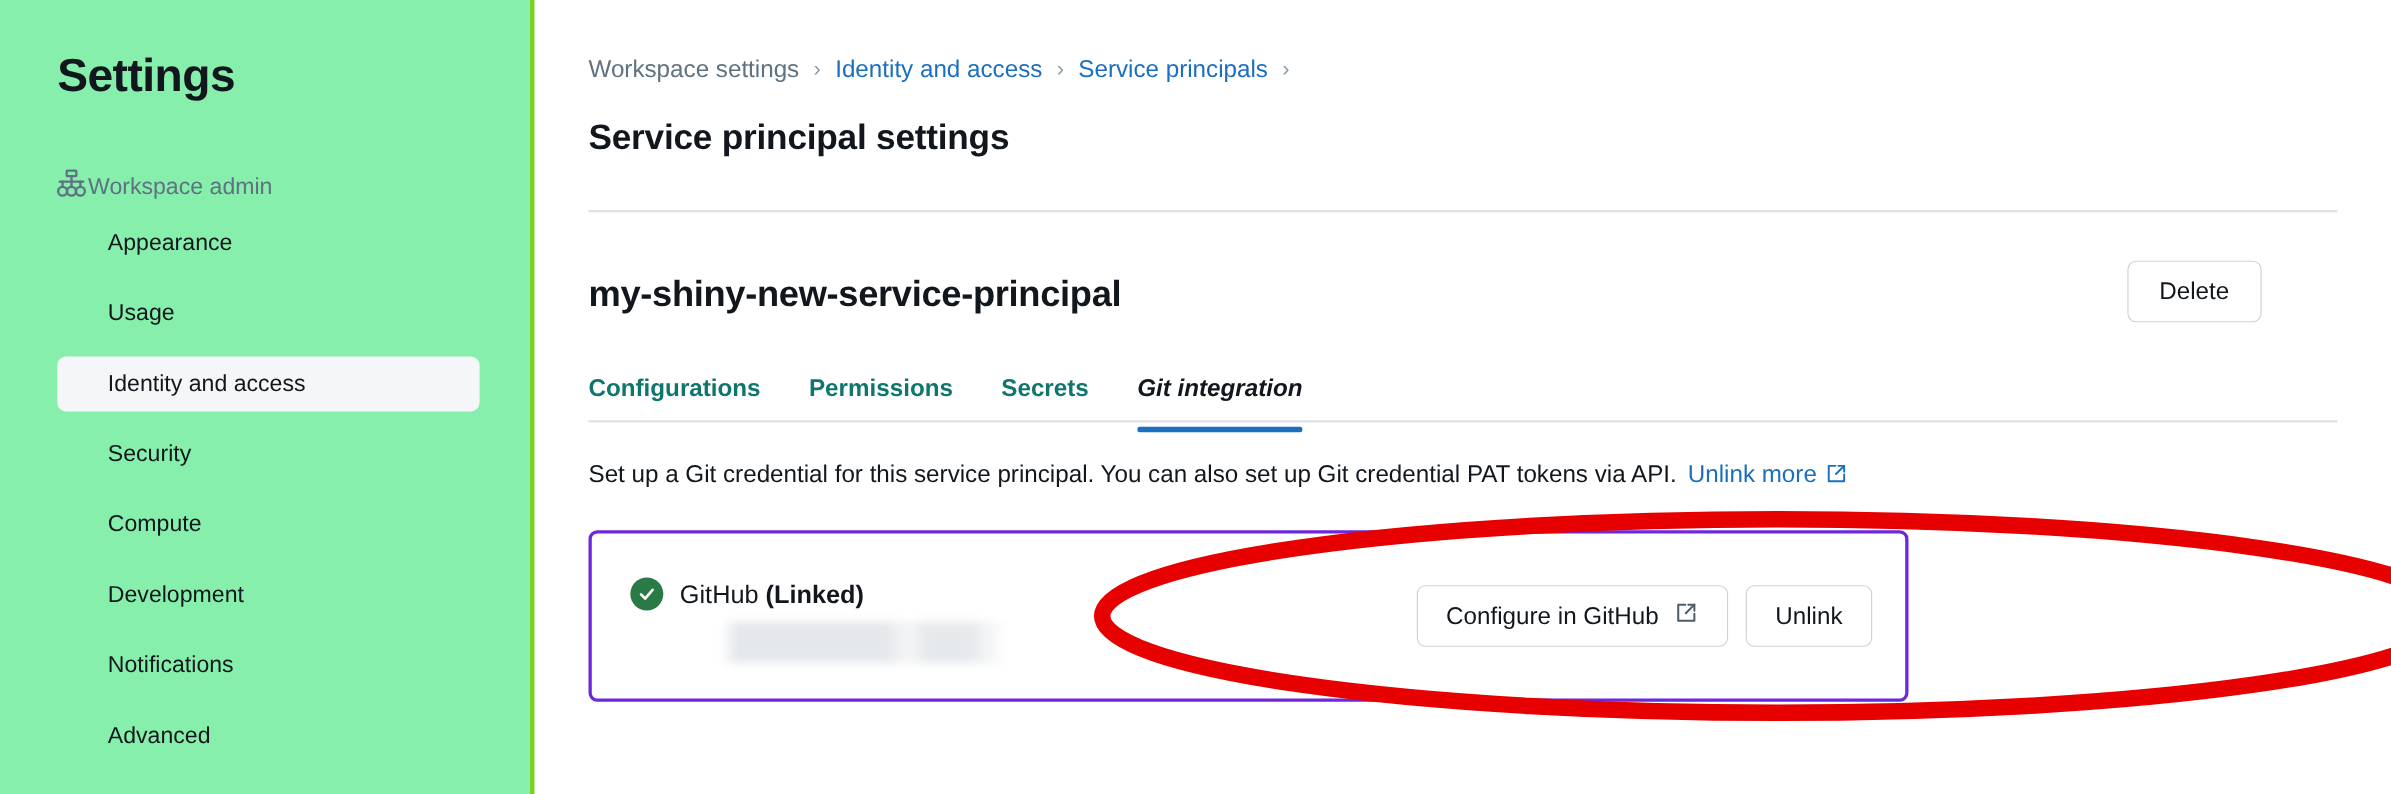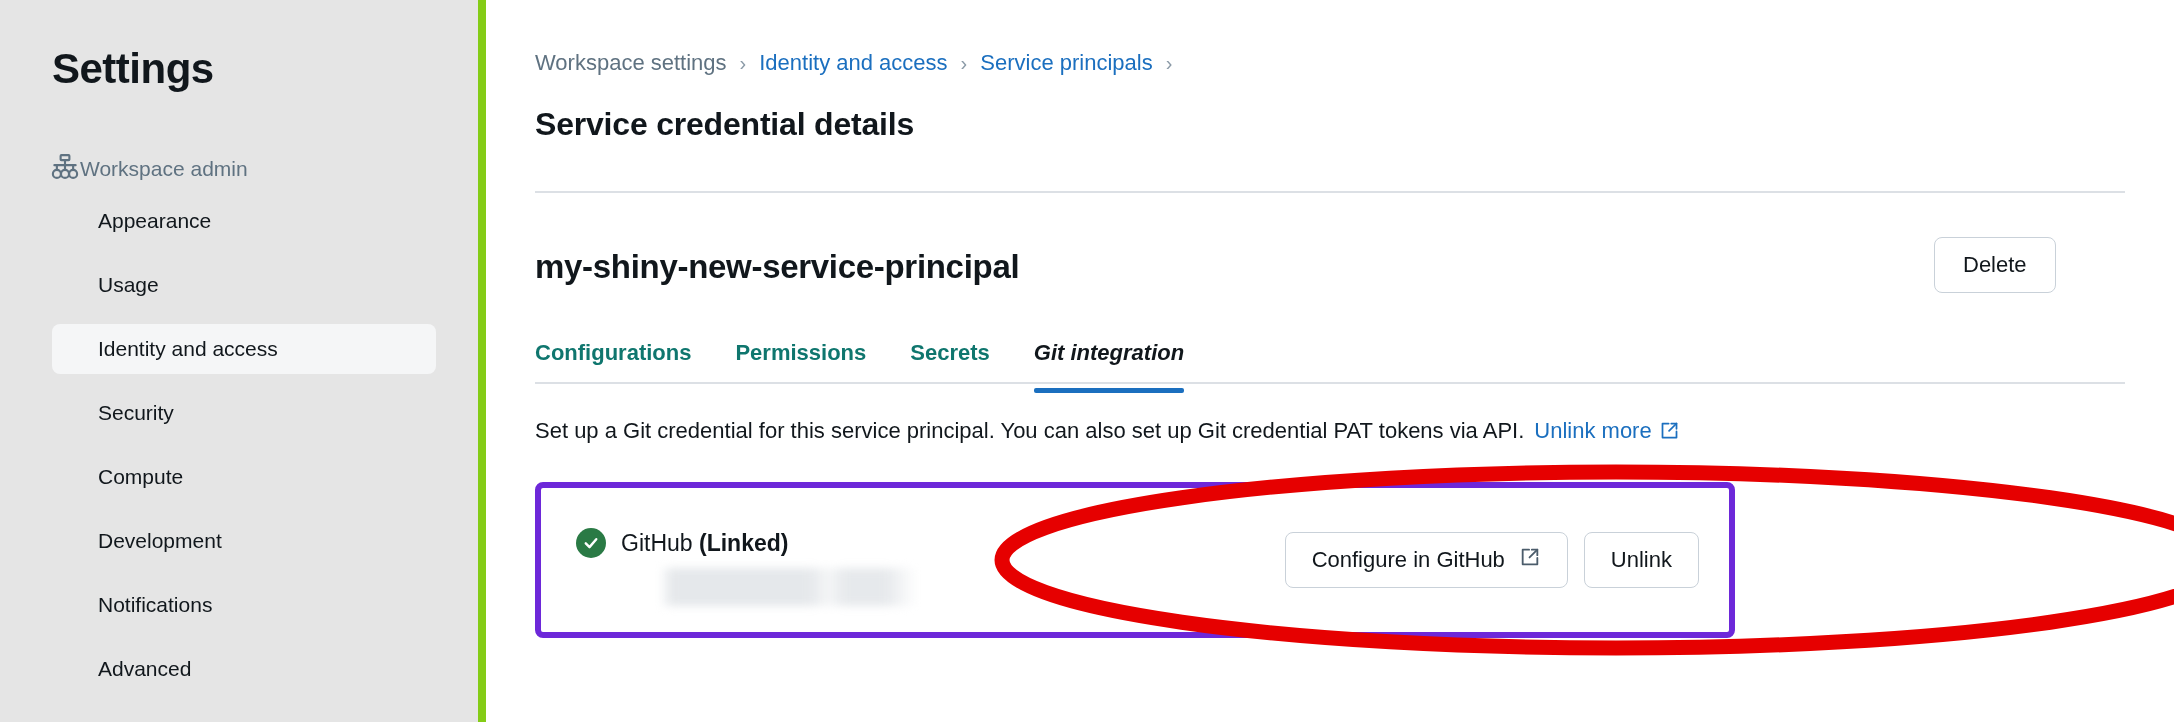--- a/index.html
+++ b/index.html
@@ -15,22 +15,22 @@
     width: 2174px; height: 722px;
     overflow: hidden;
     background: #ffffff;
   }
 
   
   #sidebar {
     position: absolute;
     left: 0; top: 0;
     width: 486px; height: 722px;
-    background: #e5e5e5;
-    border-right: 8px solid #84cc16;
+    background: #86efac;
+    border-right: 4px solid #84cc16;
     padding-left: 21px;
   }
   #sidebar-title {
     position: absolute;
     left: 52px; top: 45px;
     font-size: 42px;
     font-weight: 700;
     letter-spacing: -0.5px;
     color: #11171c;
   }
@@ -180,21 +180,21 @@
     display: inline-block;
     vertical-align: -3px;
     margin-left: 7px;
   }
 
   
   #git-card {
     position: absolute;
     left: 49px; top: 482px;
     width: 1200px; height: 156px;
-    border: 6px solid #6d28d9;
+    border: 3px solid #6d28d9;
     border-radius: 8px;
     background: #ffffff;
   }
   #git-status-row {
     position: absolute;
     left: 35px; top: 40px;
     display: flex;
     align-items: center;
     gap: 15px;
   }
@@ -320,21 +320,21 @@
 
     <div id="breadcrumb">
         <span class="crumb-static">Workspace settings</span>
         <span class="sep">›</span>
         <span class="crumb-link">Identity and access</span>
         <span class="sep">›</span>
         <span class="crumb-link">Service principals</span>
         <span class="sep">›</span>
       </div>
 
-    <div id="page-title">Service credential details</div>
+    <div id="page-title">Service principal settings</div>
 
     <div class="hr" id="hr-top"></div>
 
     <div id="entity-name">my-shiny-new-service-principal</div>
 
     <div id="delete-button">Delete</div>
 
     <div id="tabs">
         <div class="tab"><span>Configurations</span></div>
         <div class="tab"><span>Permissions</span></div>

